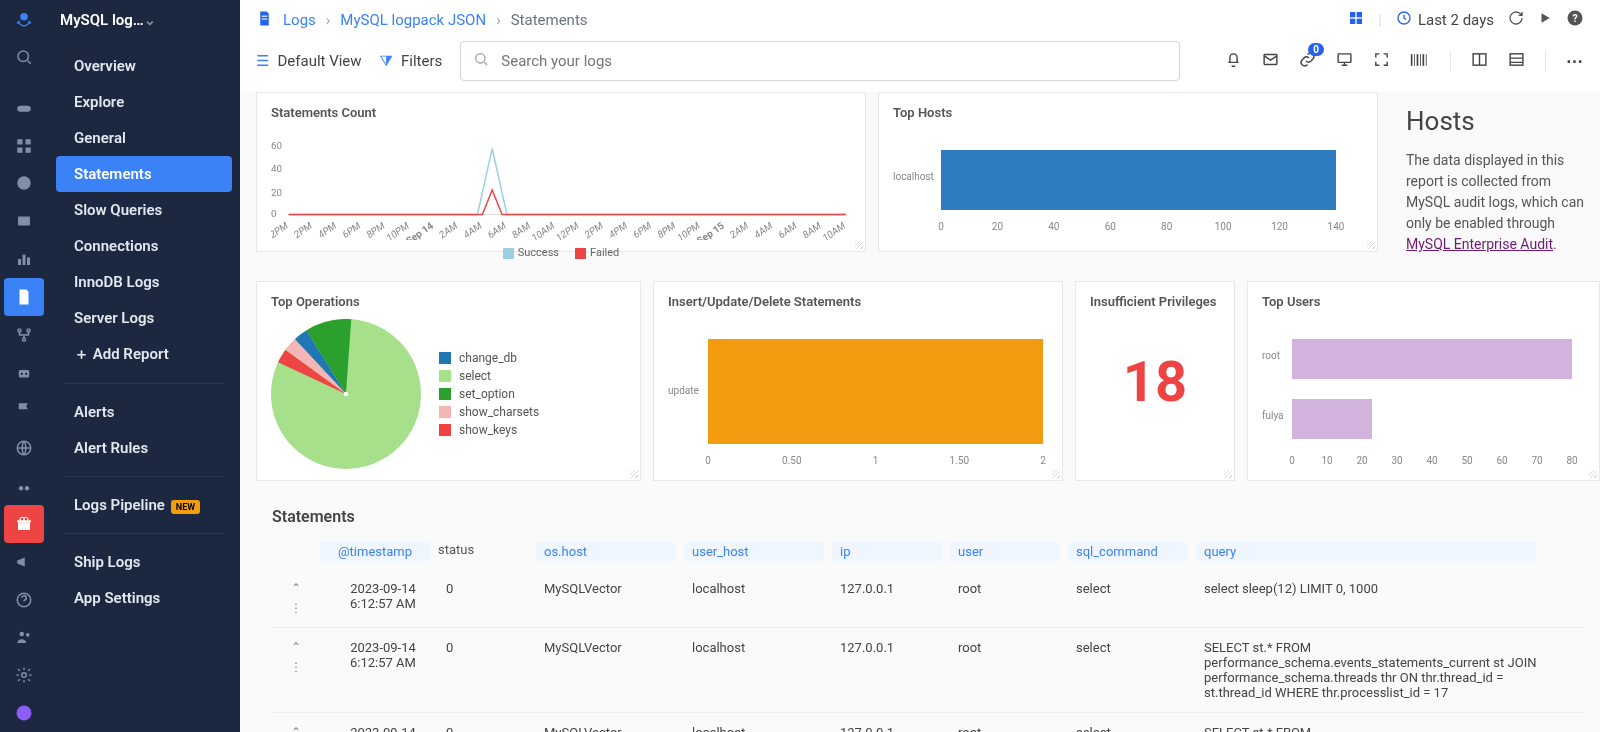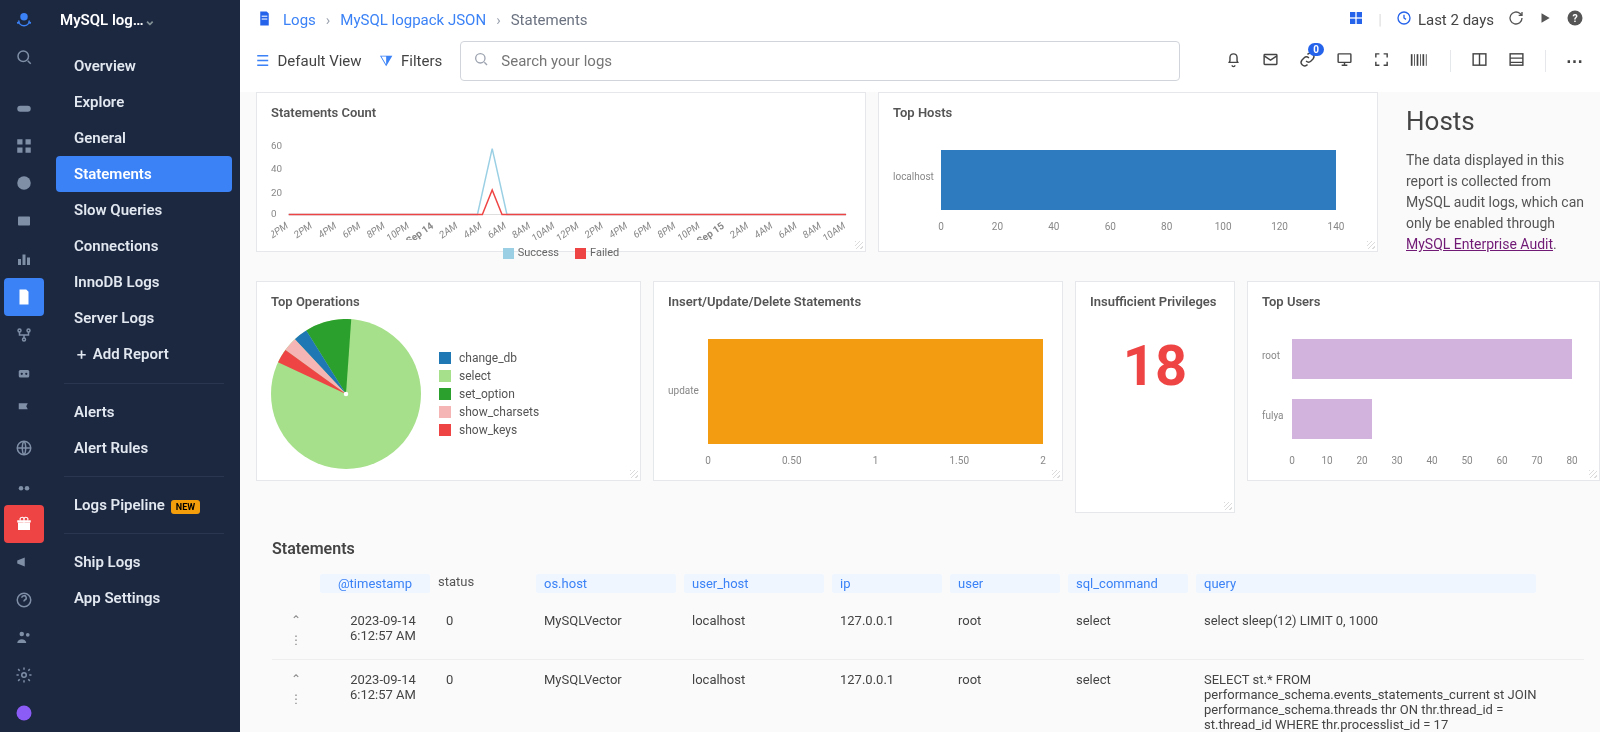--- a/index.html
+++ b/index.html
@@ -48,21 +48,21 @@
 .legend{display:flex;gap:16px;justify-content:center;font-size:11px;color:#666;margin-top:2px;}
 .legend .sw{width:11px;height:11px;display:inline-block;margin-right:4px;vertical-align:middle;}
 .tips{padding:14px 16px;}
 .tips h3{font-size:26px;font-weight:400;margin:0 0 14px;color:#444;}
 .tips p{font-size:14px;color:#555;line-height:1.5;margin:0;}
 .tips a{color:#701a75;}
 .pie-wrap{display:flex;align-items:center;gap:18px;}
 .pie-legend{font-size:12px;color:#555;}
 .pie-legend div{display:flex;align-items:center;margin:4px 0;}
 .pie-legend .sw{width:12px;height:12px;margin-right:8px;}
-.big-num{font-size:56px;font-weight:700;color:#ef4444;text-align:center;margin-top:24px;}
+.big-num{font-size:56px;font-weight:700;color:#ef4444;text-align:center;margin-top:40px;}
 .table{padding:14px 16px;}
 .thead{display:flex;gap:8px;padding:4px 48px 8px;}
 .thead .th, .thead .th-plain{font-size:13px;}
 .thead .th{color:#3b82f6;background:#eff6ff;padding:2px 8px;cursor:pointer;border-radius:2px;}
 .thead .th-plain{color:#555;}
 .trow{display:flex;gap:8px;padding:12px 0;border-bottom:1px solid #eee;font-family:ui-monospace,Menlo,monospace;font-size:13px;color:#444;position:relative;}
 .trow .ctrl{width:48px;flex:0 0 48px;display:flex;flex-direction:column;align-items:center;color:#888;gap:6px;font-size:12px;cursor:pointer;}
 .col-ts{flex:0 0 110px;text-align:center;}
 .col-st{flex:0 0 90px;}
 .col-host{flex:0 0 140px;}
@@ -424,21 +424,21 @@
           <g id="xticks-iud">
               <text x="40" y="145" text-anchor="middle">0</text>
               <text x="123.75" y="145" text-anchor="middle">0.50</text>
               <text x="207.5" y="145" text-anchor="middle">1</text>
               <text x="291.25" y="145" text-anchor="middle">1.50</text>
               <text x="375" y="145" text-anchor="middle">2</text>
             </g>
         </svg>
         <div class="resize"></div>
       </div>
-      <div class="panel" style="flex:0 0 160px;height:232px">
+      <div class="panel" style="flex:0 0 160px;height:200px">
         <h4>Insufficient Privileges</h4>
         <div class="big-num">18</div>
         <div class="resize"></div>
       </div>
       <div class="panel" style="flex:1;height:200px">
         <h4>Top Users</h4>
         <svg class="svgaxis" width="320" height="150">
           <text x="0" y="40">root</text>
           <rect x="30" y="20" width="280" height="40" fill="#d1b3dd"></rect>
           <text x="0" y="100">fulya</text>

